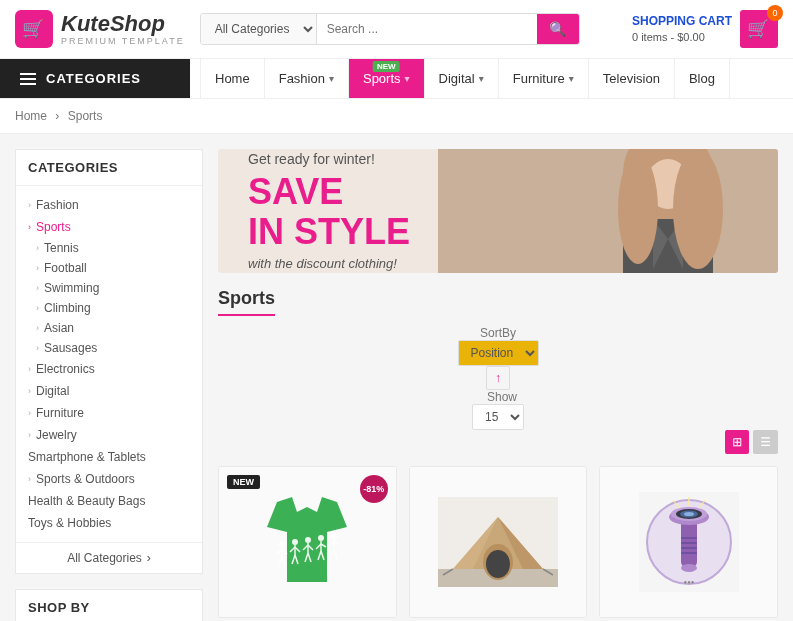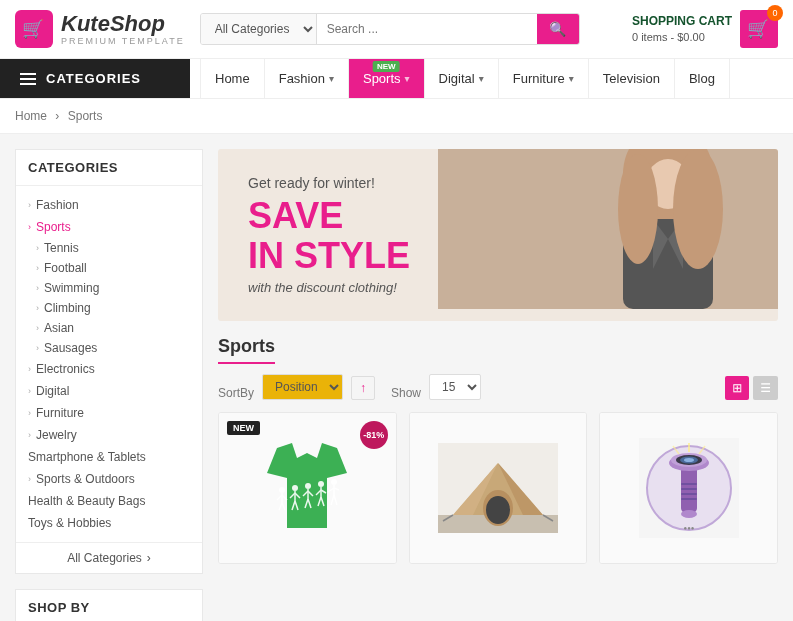--- a/index.html
+++ b/index.html
@@ -12,21 +12,21 @@
     .logo-text { font-size: 22px; font-style: italic; font-weight: bold; color: #333; line-height: 1.1; }
     .logo-sub { font-size: 9px; letter-spacing: 2px; color: #999; text-transform: uppercase; display: block; }
     .search-area { display: flex; flex: 1; max-width: 380px; border: 1px solid #ddd; border-radius: 3px; overflow: hidden; }
     .search-cat-select { border: none; border-right: 1px solid #ddd; padding: 7px 10px; font-size: 12px; color: #555; background: #f9f9f9; outline: none; cursor: pointer; }
     .search-input { flex: 1; border: none; padding: 7px 10px; font-size: 12px; outline: none; }
     .search-btn { background: #e91e8c; border: none; padding: 7px 12px; cursor: pointer; color: white; font-size: 14px; }
     .cart-area { margin-left: auto; display: flex; align-items: center; gap: 8px; }
     .cart-icon-wrap { position: relative; background: #e91e8c; width: 38px; height: 38px; border-radius: 3px; display: flex; align-items: center; justify-content: center; color: white; font-size: 18px; }
     .cart-badge { position: absolute; top: -5px; right: -5px; background: #ff6600; color: white; border-radius: 50%; width: 16px; height: 16px; font-size: 9px; display: flex; align-items: center; justify-content: center; }
     .cart-text { font-size: 11px; color: #555; line-height: 1.4; }
-    .cart-text strong { font-size: 12px; color: #14532d; display: block; }
+    .cart-text strong { font-size: 12px; color: #1d4ed8; display: block; }
 
     
     .nav-bar { background: #fff; border-bottom: 1px solid #eee; display: flex; align-items: center; }
     .categories-btn { background: #222; color: white; padding: 12px 20px; font-size: 13px; font-weight: bold; letter-spacing: 1px; display: flex; align-items: center; gap: 10px; min-width: 190px; cursor: pointer; }
     .hamburger { display: flex; flex-direction: column; gap: 3px; }
     .hamburger span { width: 16px; height: 2px; background: white; display: block; }
     .nav-links { display: flex; align-items: center; padding: 0 10px; }
     .nav-item { padding: 12px 14px; font-size: 13px; color: #333; cursor: pointer; display: flex; align-items: center; gap: 4px; border-right: 1px solid #eee; text-decoration: none; position: relative; }
     .nav-item:first-child { border-left: 1px solid #eee; }
     .nav-item.active { background: #e91e8c; color: white; }
@@ -53,30 +53,30 @@
     .sub-list { padding-left: 20px; }
     .sub-item { padding: 3px 12px 3px 0; font-size: 12px; color: #555; cursor: pointer; display: flex; align-items: center; gap: 5px; }
     .sub-item .chevron { font-size: 9px; color: #aaa; }
     .all-categories-link { padding: 8px 12px; font-size: 12px; color: #555; display: flex; align-items: center; justify-content: center; gap: 5px; border-top: 1px solid #eee; cursor: pointer; }
 
     .shop-by-box { background: #fff; border: 1px solid #e8e8e8; }
     .shop-by-title { font-size: 13px; font-weight: bold; color: #333; padding: 10px 12px; border-bottom: 1px solid #eee; letter-spacing: 0.5px; }
 
     
     .content { flex: 1; }
-    .banner { background: #f0e8e0; border-radius: 3px; overflow: hidden; margin-bottom: 15px; position: relative; height: 172px; display: flex; align-items: center; }
+    .banner { background: #f0e8e0; border-radius: 3px; overflow: hidden; margin-bottom: 15px; position: relative; height: 124px; display: flex; align-items: center; }
     .banner-text { padding: 25px 30px; z-index: 2; }
     .banner-subtitle { font-size: 14px; color: #555; margin-bottom: 5px; }
     .banner-title { font-size: 36px; font-weight: 900; color: #e91e8c; line-height: 1.1; text-transform: uppercase; }
     .banner-footer { font-size: 13px; color: #555; margin-top: 5px; font-style: italic; }
     .banner-image { position: absolute; right: 0; top: 0; height: 100%; width: 340px; overflow: hidden; }
 
     .page-title-row { display: flex; align-items: center; justify-content: space-between; margin-bottom: 10px; }
     .page-title { font-size: 18px; font-weight: bold; color: #333; border-bottom: 2px solid #e91e8c; padding-bottom: 5px; display: inline-block; }
-    .toolbar { display: flex; align-items: flex-end; gap: 8px; margin-bottom: 12px; }
+    .toolbar { display: flex; align-items: center; margin-bottom: 12px; flex-direction: column; }
     .sort-label { font-size: 12px; color: #777; }
     .sort-select { border: 1px solid #ddd; padding: 4px 8px; font-size: 12px; color: #555; border-radius: 2px; cursor: pointer; background: #eab308; }
     .sort-dir-btn { background: none; border: 1px solid #ddd; padding: 4px 8px; font-size: 12px; color: #e91e8c; cursor: pointer; border-radius: 2px; }
     .show-label { font-size: 12px; color: #777; margin-left: 8px; }
     .show-select { border: 1px solid #ddd; padding: 4px 8px; font-size: 12px; color: #555; border-radius: 2px; cursor: pointer; background: #fff; }
     .view-btns { margin-left: auto; display: flex; gap: 4px; }
     .view-btn { background: #e91e8c; border: none; padding: 5px 7px; color: white; cursor: pointer; border-radius: 2px; font-size: 12px; }
     .view-btn.inactive { background: #ccc; }
 
     

